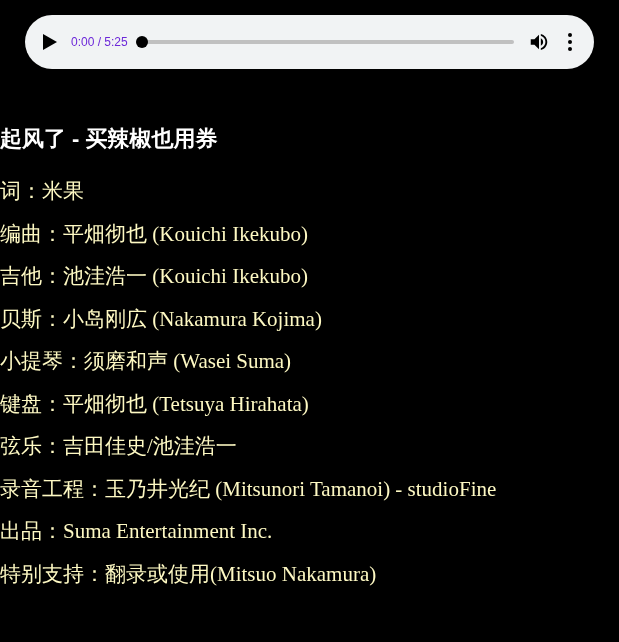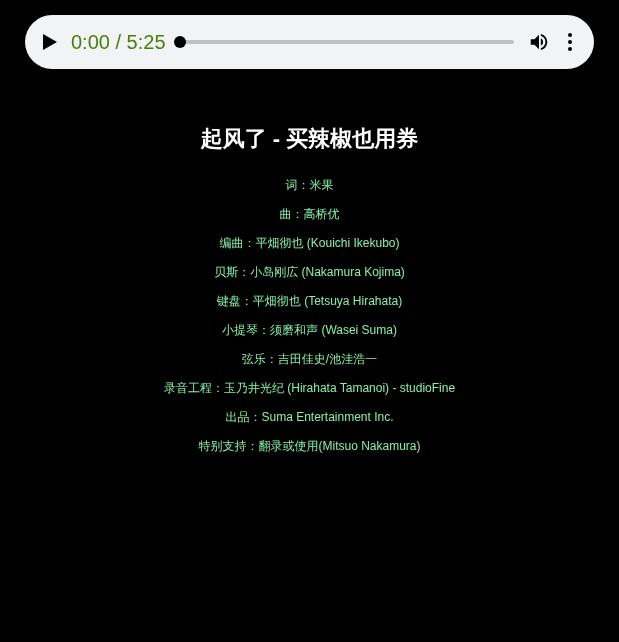--- a/index.html
+++ b/index.html
@@ -26,22 +26,22 @@
     }
     .play-btn {
       width: 0;
       height: 0;
       border-left: 14px solid #000;
       border-top: 8px solid transparent;
       border-bottom: 8px solid transparent;
       cursor: pointer;
     }
     .time {
-      font-size: 20px;
-      color: #4d7c0f;
+      font-size: 12px;
+      color: #6d28d9;
       white-space: nowrap;
     }
     .progress {
       flex: 1;
       height: 4px;
       background: #c0c0c0;
       border-radius: 2px;
       position: relative;
       cursor: pointer;
     }
@@ -65,35 +65,35 @@
       cursor: pointer;
       padding: 4px;
     }
     .menu-dot {
       width: 4px;
       height: 4px;
       background: #000;
       border-radius: 50%;
     }
     .content {
-      text-align: center;
       color: #ddd;
       padding-top: 40px;
     }
     .title {
       font-size: 22px;
       font-weight: bold;
       color: #fff;
       margin-bottom: 22px;
     }
     .credit-line {
-      font-size: 12px;
-      color: #86efac;
+      font-size: 21px;
+      color: #fef9c3;
       line-height: 1.5;
       margin-bottom: 11px;
+      font-family: Liberation Serif, serif;
     }
   </style>
 </head>
 <body>
 
 <div class="player">
   <div class="play-btn"></div>
   <div class="time">0:00 / 5:25</div>
   <div class="progress">
     <div class="progress-dot"></div>
@@ -105,23 +105,23 @@
     <div class="menu-dot"></div>
     <div class="menu-dot"></div>
     <div class="menu-dot"></div>
   </div>
 </div>
 
 <div class="content">
   <div class="title">起风了 - 买辣椒也用券</div>
   <div id="credits-container">
       <div class="credit-line">词：米果</div>
-      <div class="credit-line">曲：高桥优</div>
       <div class="credit-line">编曲：平畑彻也 (Kouichi Ikekubo)</div>
+      <div class="credit-line">吉他：池洼浩一 (Kouichi Ikekubo)</div>
       <div class="credit-line">贝斯：小岛刚広 (Nakamura Kojima)</div>
+      <div class="credit-line">小提琴：须磨和声 (Wasei Suma)</div>
       <div class="credit-line">键盘：平畑彻也 (Tetsuya Hirahata)</div>
-      <div class="credit-line">小提琴：须磨和声 (Wasei Suma)</div>
       <div class="credit-line">弦乐：吉田佳史/池洼浩一</div>
-      <div class="credit-line">录音工程：玉乃井光纪 (Hirahata Tamanoi) - studioFine</div>
+      <div class="credit-line">录音工程：玉乃井光纪 (Mitsunori Tamanoi) - studioFine</div>
       <div class="credit-line">出品：Suma Entertainment Inc.</div>
       <div class="credit-line">特别支持：翻录或使用(Mitsuo Nakamura)</div>
     </div>
 </div>
 
 </body></html>

